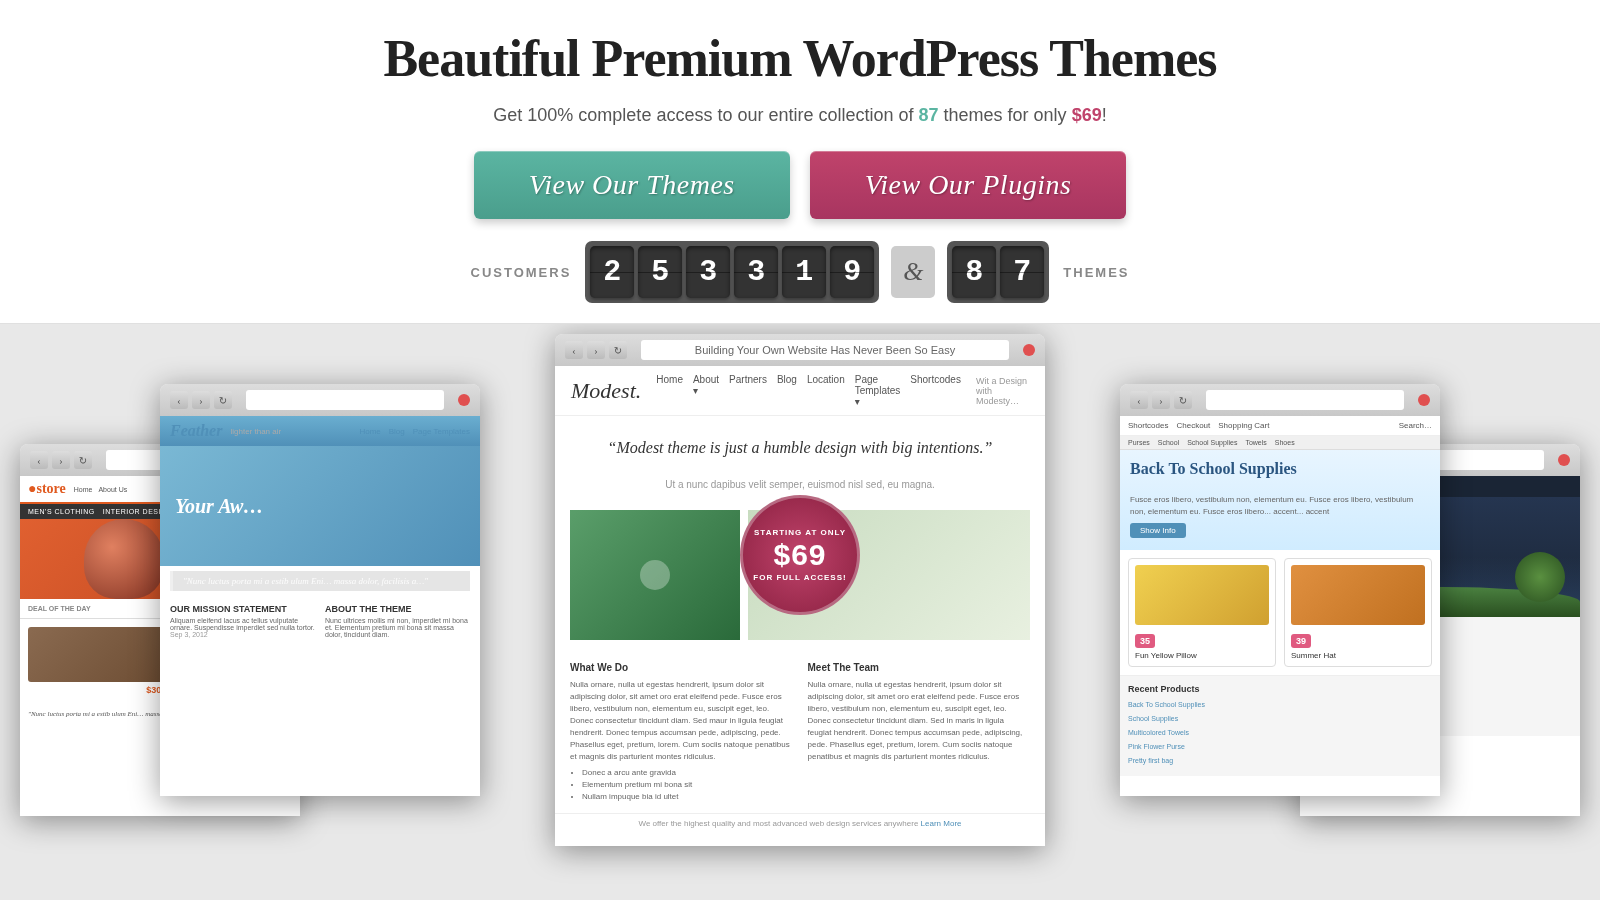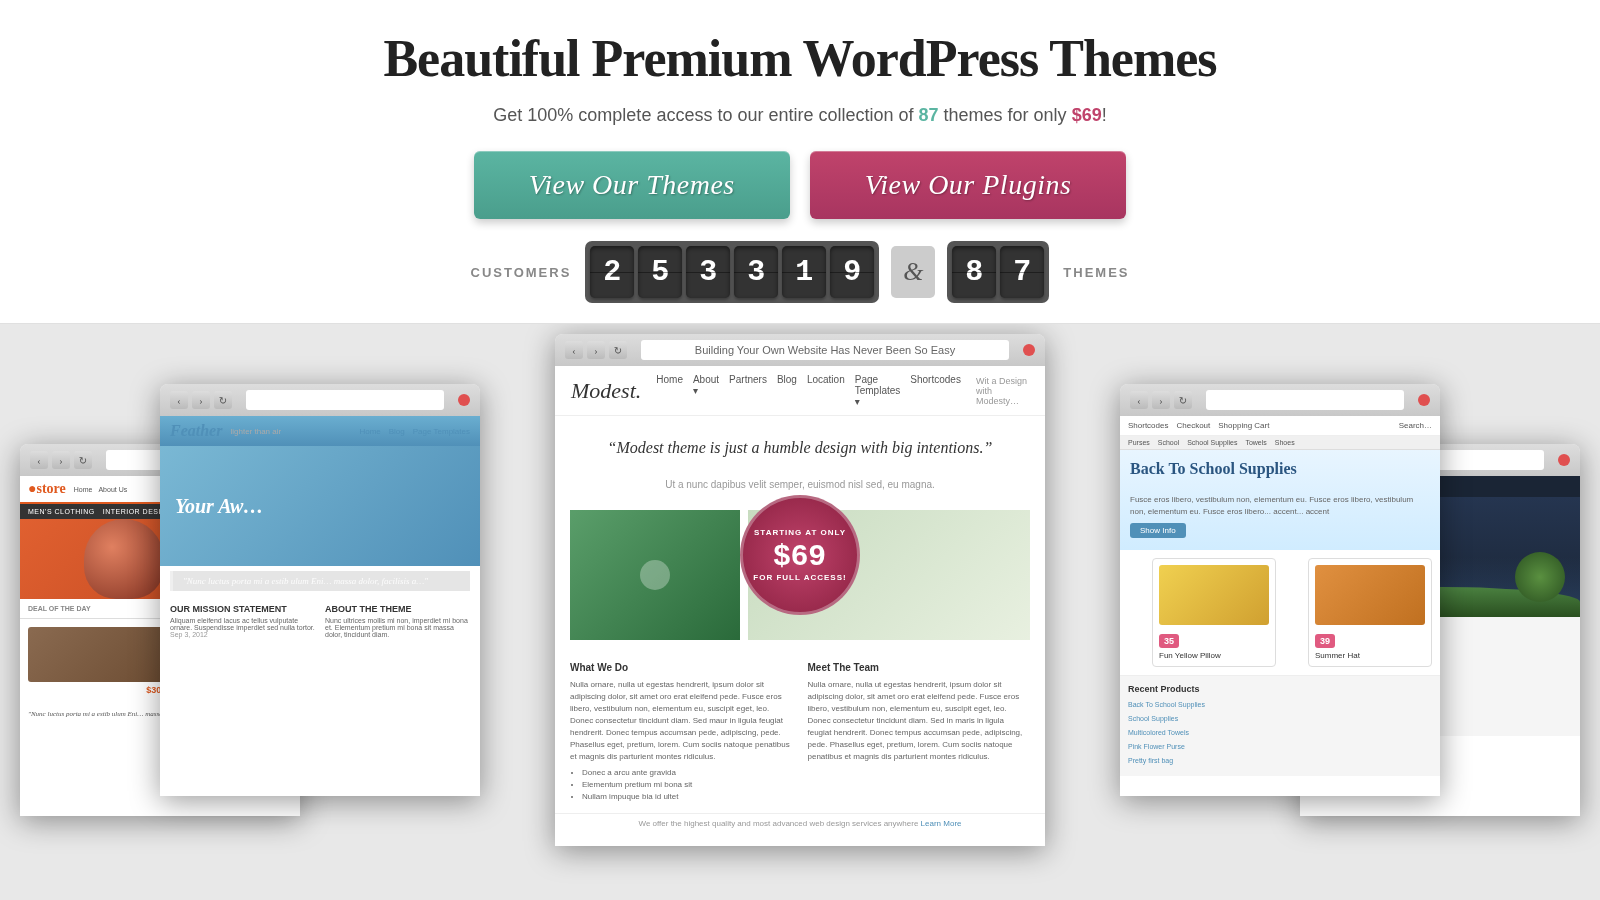--- a/index.html
+++ b/index.html
@@ -493,21 +493,20 @@
       gap: 8px;
       padding: 8px;
     }
 
     .shop-product {
       background: #fff;
       border: 1px solid #ddd;
       border-radius: 4px;
       padding: 6px;
       flex: 1;
-      margin-left: 24px;
     }
 
     .shop-product-img {
       height: 60px;
       border-radius: 3px;
       margin-bottom: 5px;
     }
 
     .shop-product-img-yellow {
       background: linear-gradient(135deg, #f0d050, #d0a030);

